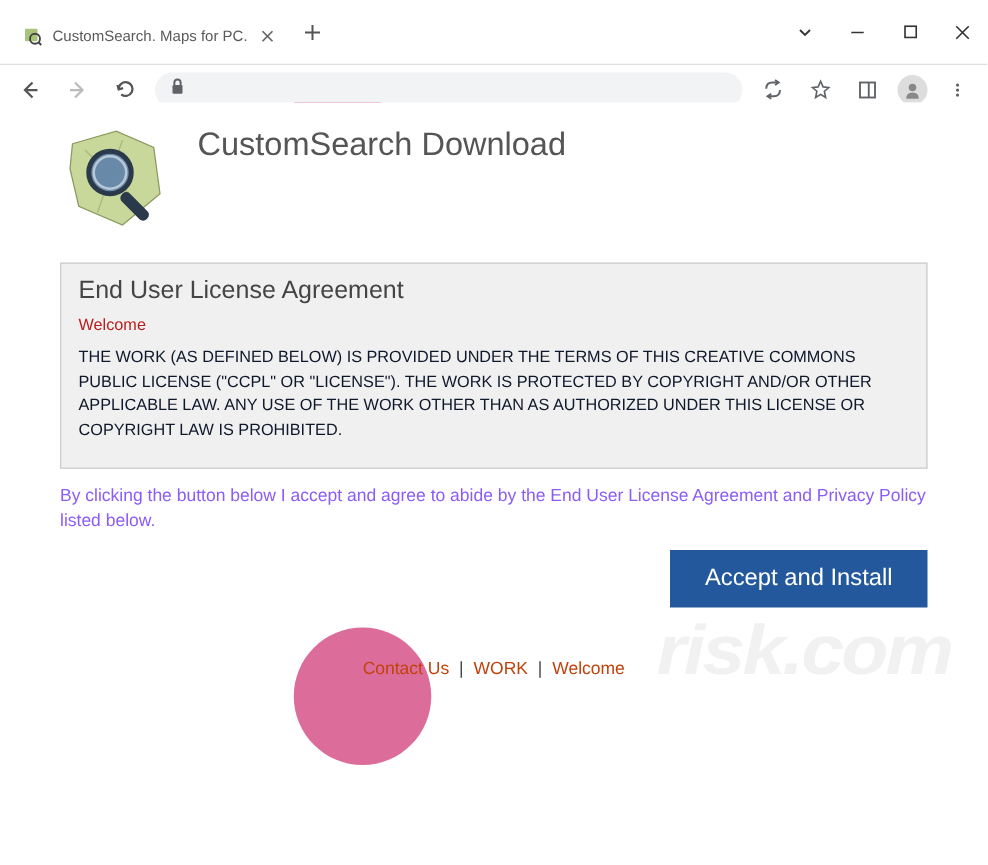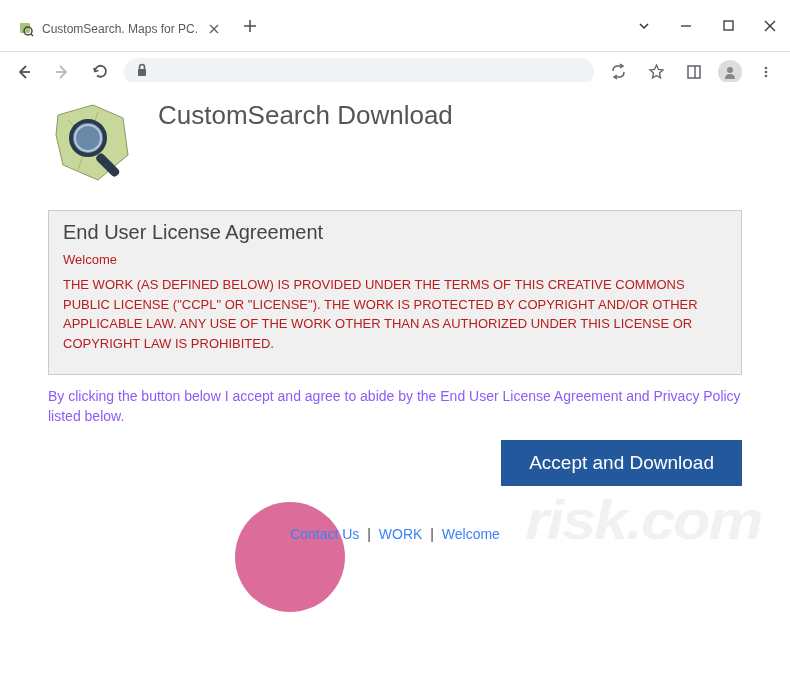--- a/index.html
+++ b/index.html
@@ -209,21 +209,21 @@
       margin-bottom: 8px;
       font-weight: 400;
     }
     .eula-welcome {
       font-size: 13px;
       color: #b91c1c;
       margin-bottom: 8px;
     }
     .eula-para {
       font-size: 13px;
-      color: #b91c1c;
+      color: #0f172a;
       line-height: 1.5;
       margin-bottom: 10px;
     }
     .eula-section {
       font-size: 13px;
       font-weight: bold;
       color: #333;
       margin-bottom: 6px;
       margin-top: 28px;
     }
@@ -248,21 +248,21 @@
     }
     .footer-links {
       text-align: center;
       margin-top: 28px;
       font-size: 14px;
       color: #444;
       position: relative;
       z-index: 2;
     }
     .footer-links a {
-      color: #3b82f6;
+      color: #c2410c;
       text-decoration: none;
       cursor: pointer;
     }
     .sep { margin: 0 4px; }
     .watermark {
       position: absolute;
       right: 40px;
       bottom: 140px;
       font-size: 56px;
       color: rgba(180,180,180,0.18);
@@ -426,21 +426,21 @@
         <p class="eula-welcome">Welcome</p>
         <p class="eula-para">THE WORK (AS DEFINED BELOW) IS PROVIDED UNDER THE TERMS OF THIS CREATIVE COMMONS PUBLIC LICENSE ("CCPL" OR "LICENSE"). THE WORK IS PROTECTED BY COPYRIGHT AND/OR OTHER APPLICABLE LAW. ANY USE OF THE WORK OTHER THAN AS AUTHORIZED UNDER THIS LICENSE OR COPYRIGHT LAW IS PROHIBITED.</p>
         <p class="eula-section">1. Definitions</p>
 
       </div>
     </div>
 
     <p class="consent-text">By clicking the button below I accept and agree to abide by the End User License Agreement and Privacy Policy listed below.</p>
 
     <div class="action-row">
-      <button class="accept-btn">Accept and Download</button>
+      <button class="accept-btn">Accept and Install</button>
     </div>
   </div>
 
   <div class="footer-links">
     <a>Contact Us</a>
     <span class="sep">|</span>
     <a>WORK</a>
     <span class="sep">|</span>
     <a>Welcome</a>
   </div>

